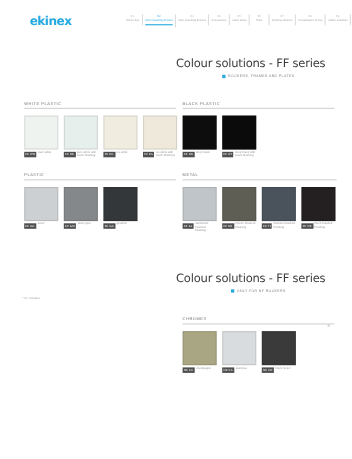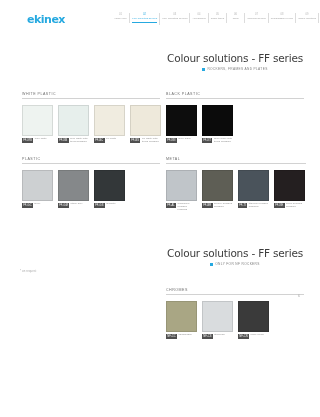--- a/index.html
+++ b/index.html
@@ -61,21 +61,20 @@
   .nav-item.active .nav-num { color: #26a9e0; }
   .nav-item.active .nav-label {
     color: #26a9e0;
     border-bottom: 1px solid #26a9e0;
     padding-bottom: 1px;
   }
 
   
   .block-title-wrap {
     position: absolute;
-    text-align: center;
   }
   .block-title {
     font-size: 10.5px;
     color: #3c3c3c;
     font-family: "DejaVu Sans", sans-serif;
     letter-spacing: -0.2px;
     white-space: nowrap;
   }
   .block-sub {
     margin-top: 3px;

